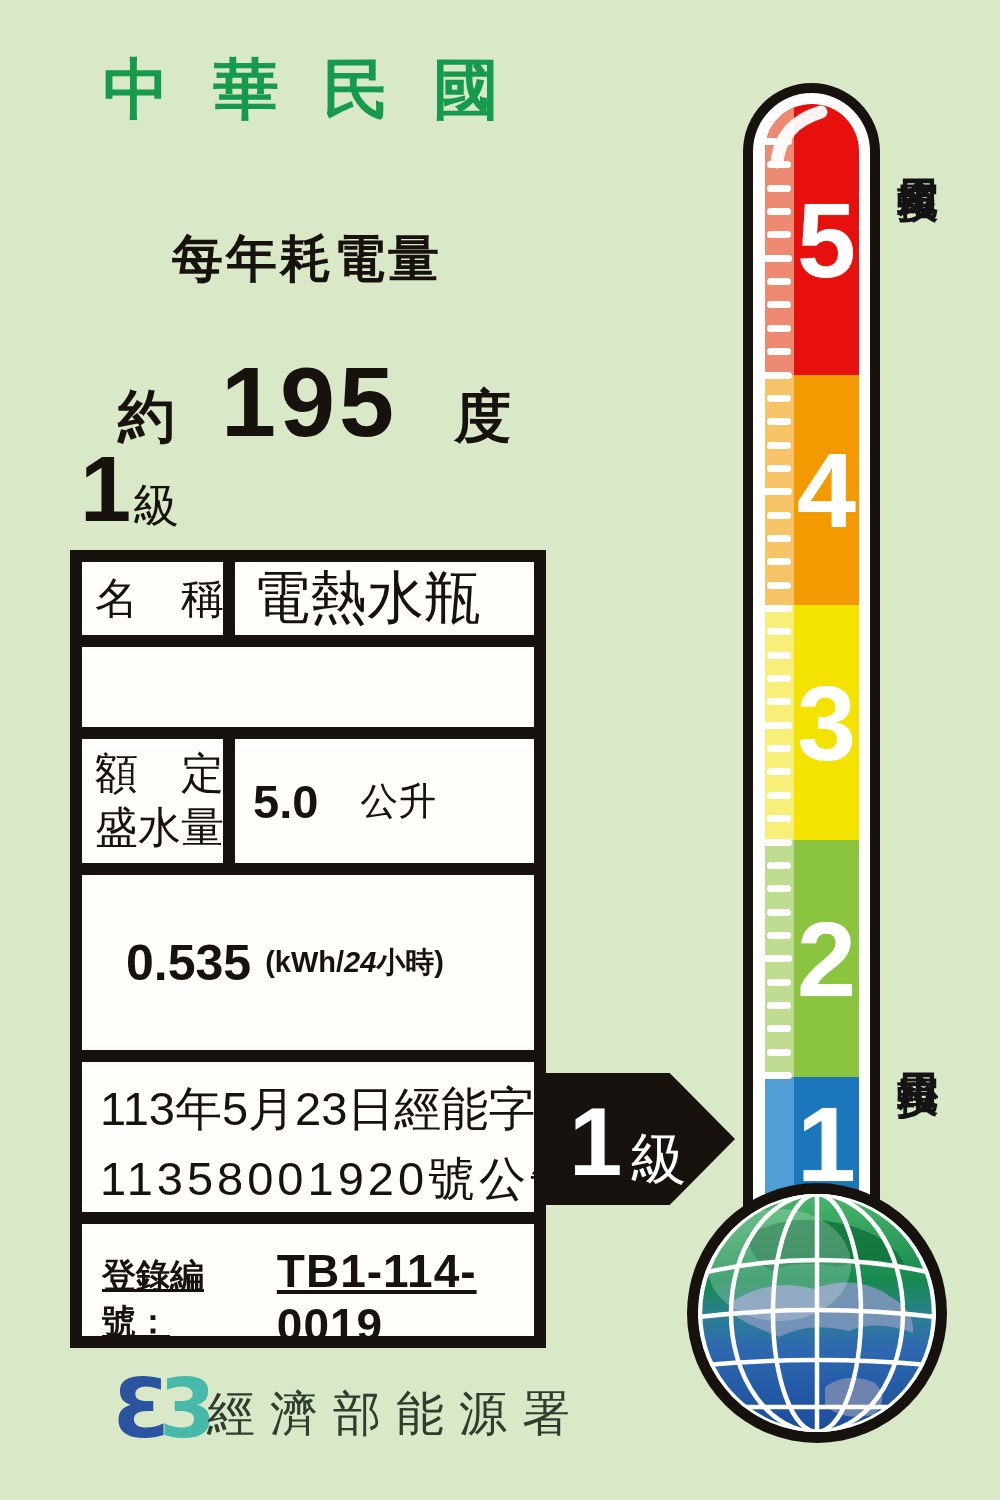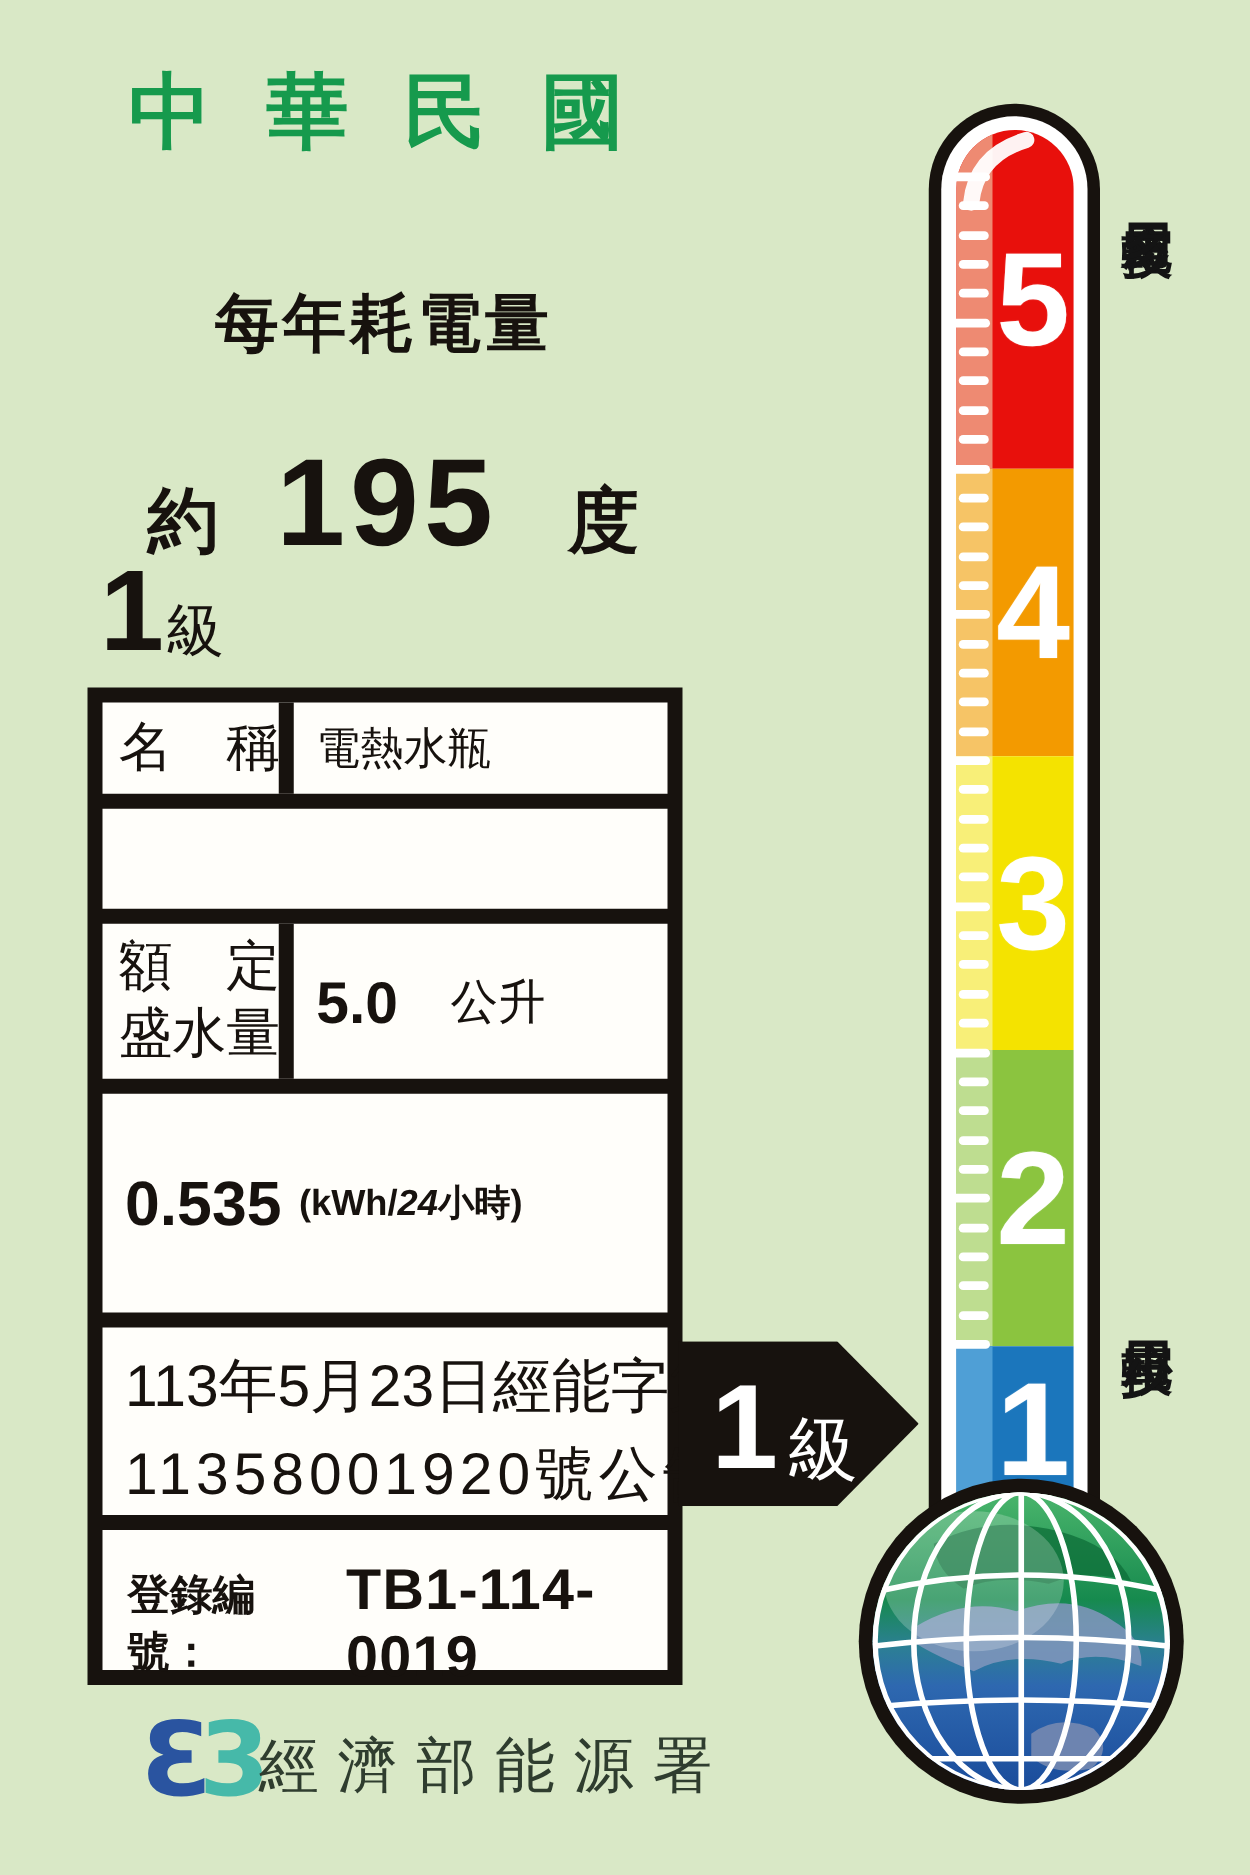--- a/index.html
+++ b/index.html
@@ -26,31 +26,31 @@
 
   
   .spec{left:70px;top:550px;width:476px;height:798px;background:var(--ink);padding:12px;box-sizing:border-box;display:flex;flex-direction:column;gap:12px;}
   .row{background:var(--cell);display:flex;}
   .r1{height:73px;} .r2{height:80px;} .r3{height:124px;} .r4{height:175px;}
   .r5{height:150px;display:block;} .r6{height:112px;}
   .lab{width:153px;flex:0 0 153px;border-right:12px solid var(--ink);display:flex;flex-direction:column;justify-content:center;padding-left:13px;box-sizing:border-box;color:var(--ink);}
   .val{flex:1;display:flex;align-items:center;padding-left:18px;color:var(--ink);}
   .lab-txt{font-size:43px;font-weight:500;line-height:1.25;white-space:nowrap;}
   .lab-sm{font-size:30px;font-weight:500;line-height:1.55;white-space:nowrap;}
-  .v-name{font-size:35px;font-weight:500;}
+  .v-name{font-size:57px;font-weight:500;}
   .v-model{font-size:56px;font-weight:bold;letter-spacing:2px;}
   .v-num{font-size:47px;font-weight:bold;}
   .v-unit{font-size:38px;font-weight:500;margin-left:42px;}
-  .v-num2{font-size:50px;font-weight:bold;}
+  .v-num2{font-size:50px;font-weight:bold;margin-left:26px;}
   .v-unit2{font-size:29px;font-weight:bold;margin-left:14px;white-space:nowrap;}
   .it{font-style:italic;}
   .r5{padding:12px 0 0 18px;box-sizing:border-box;color:var(--ink);}
   .ann1{font-size:47px;font-weight:500;line-height:70px;white-space:nowrap;}
   .ann2{font-size:47px;font-weight:500;line-height:70px;letter-spacing:4px;white-space:nowrap;}
-  .r6{align-items:baseline;padding:20px 0 0 20px;box-sizing:border-box;display:flex;color:var(--ink);}
+  .r6{align-items:baseline;padding:20px 0 0 20px;box-sizing:border-box;display:flex;color:var(--ink);text-decoration:underline;}
   .reg-lab{font-size:34px;font-weight:600;}
   .reg-val{font-size:46px;font-weight:bold;margin-left:32px;letter-spacing:1px;}
 
   
   .arrow{left:543px;top:1073px;width:192px;height:132px;background:var(--ink);
     clip-path:polygon(0 0,66% 0,100% 50%,66% 100%,0 100%);}
   .arrow-in{height:96px;margin:18px 0 0 26px;display:flex;align-items:flex-end;color:#fff;line-height:0.95;}
   .a-num{font-size:96px;font-weight:bold;}
   .a-suf{font-size:56px;font-weight:500;margin:0 0 2px 8px;}
 

